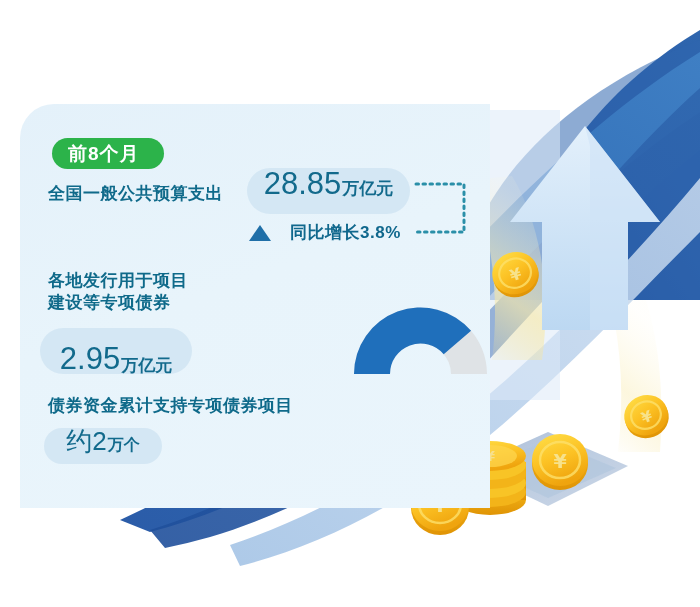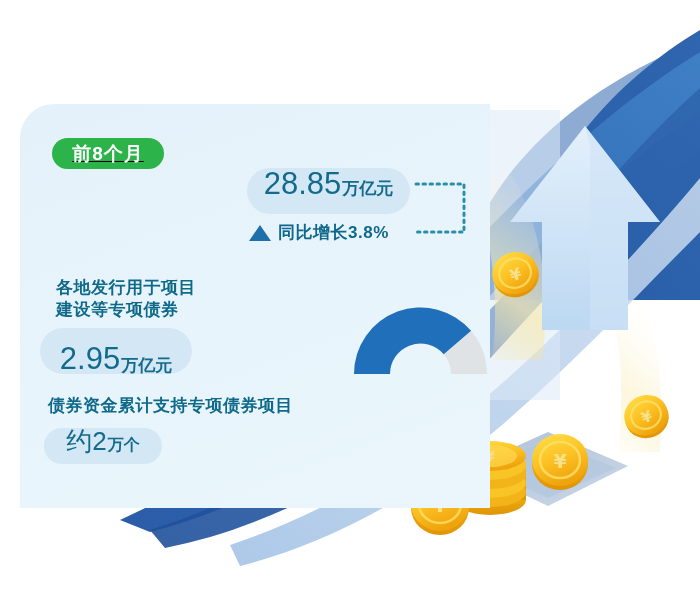--- a/index.html
+++ b/index.html
@@ -20,35 +20,35 @@
     background:linear-gradient(160deg,#e4f1fa 0%,#e8f4fb 45%,#eaf5fc 100%);
     border-radius:34px 0 0 0;
     box-shadow:0 0 0 0 rgba(0,0,0,0);
   }
 
   
   .badge{
     position:absolute;left:52px;top:138px;
     height:31px;min-width:112px;
     background:#2cb34a;border-radius:16px;
-    display:flex;align-items:center;justify-content:center;
-    padding:4px 16px;box-sizing:border-box;text-decoration:underline;
+    display:flex;align-items:center;justify-content:flex-start;
+    padding:4px 16px;box-sizing:border-box;
   }
   .badge span{
     color:#ffffff;font-size:19px;font-weight:bold;letter-spacing:1px;
     line-height:1;
   }
 
   
   .lbl{
     position:absolute;color:#0f6a8a;font-size:17px;font-weight:bold;
     letter-spacing:.5px;line-height:22px;white-space:pre-line;
   }
   .lbl-1{left:48px;top:183px;}
-  .lbl-2{left:48px;top:277px;margin-left:8px;}
+  .lbl-2{left:48px;top:270px;}
   .lbl-3{left:232px;top:270px;}
   .lbl-4{left:48px;top:395px;}
 
   
   .pill{
     position:absolute;
     background:#d4e7f4;
     border-radius:26px;
     display:flex;align-items:baseline;justify-content:center;
     color:#126a8c;
@@ -60,21 +60,21 @@
   .pill-2{left:40px;top:328px;width:152px;height:46px;align-items:flex-end;}
   .pill-3{left:238px;top:328px;width:106px;height:46px;}
   .pill-4{left:44px;top:428px;width:118px;height:36px;}
   .pill-4 .big{font-size:26px;}
   .pill-4 .unit{font-size:16px;}
   .pill-3 .unit{font-size:15px;}
 
   
   .growth{
     position:absolute;left:249px;top:221px;
-    display:flex;align-items:center;gap:7px;
+    display:flex;align-items:center;gap:19px;
   }
   .tri{
     width:0;height:0;
     border-left:11px solid transparent;border-right:11px solid transparent;
     border-bottom:16px solid #1f6fa8;
   }
   .growth .gtxt{color:#10688d;font-size:17px;font-weight:bold;letter-spacing:.5px;}
 
   
   .dots{position:absolute;left:414px;top:178px;width:54px;height:60px;}
@@ -193,20 +193,21 @@
       <text x="647" y="422" text-anchor="middle" font-family="DejaVu Sans, sans-serif" font-size="15" fill="#f7e28c" font-weight="bold">¥</text>
     </g>
   </svg>
 
   <div class="card"></div>
 
   <div class="badge">
     <span>前8个月</span>
   </div>
 
+  <div class="lbl lbl-1">全国一般公共预算支出</div>
 
   <div class="pill pill-1">
     <span class="big">28.85</span>
     <span class="unit">万亿元</span>
   </div>
 
   <div class="growth">
     <div class="tri"></div>
     <span class="gtxt">同比增长3.8%</span>
   </div>

